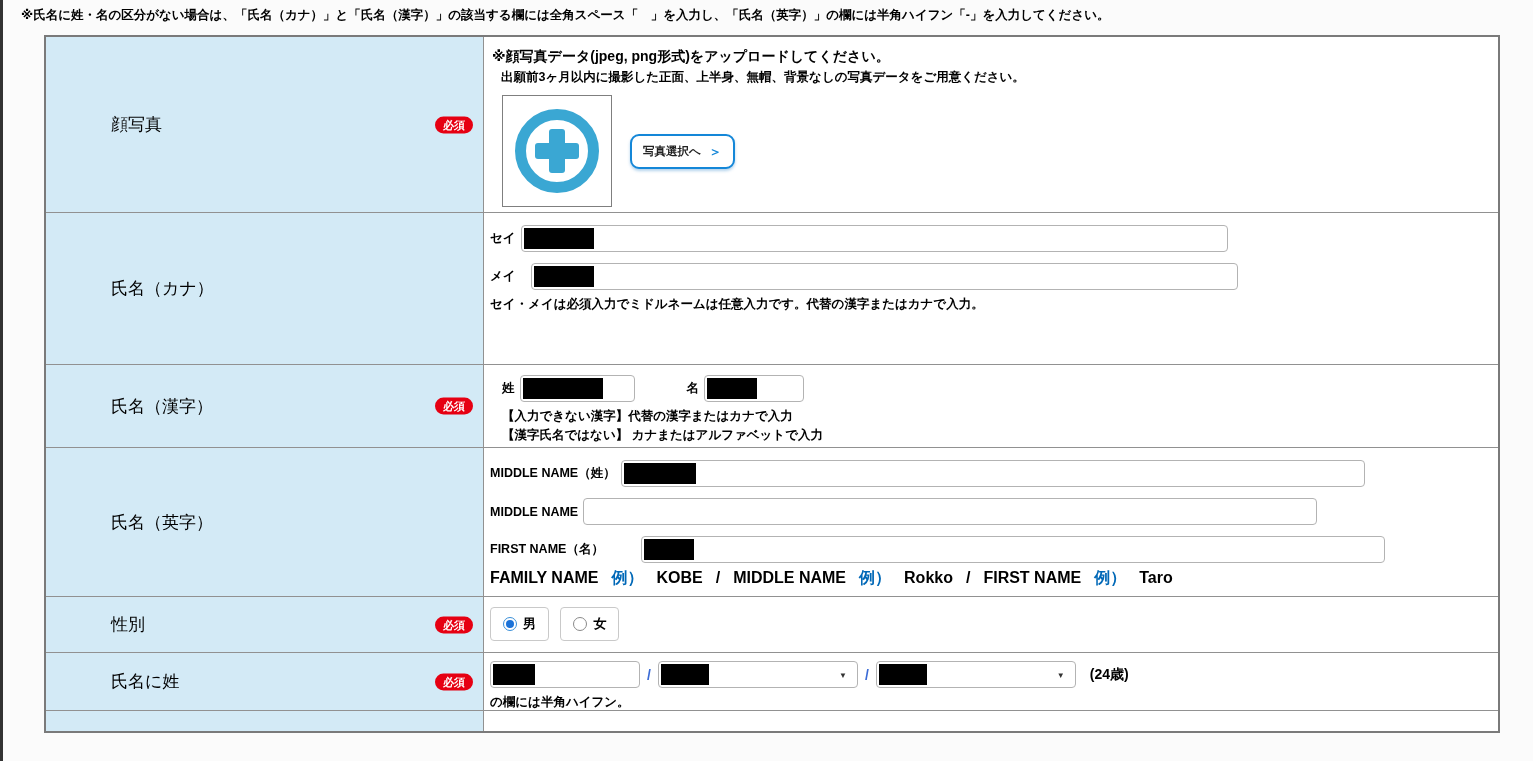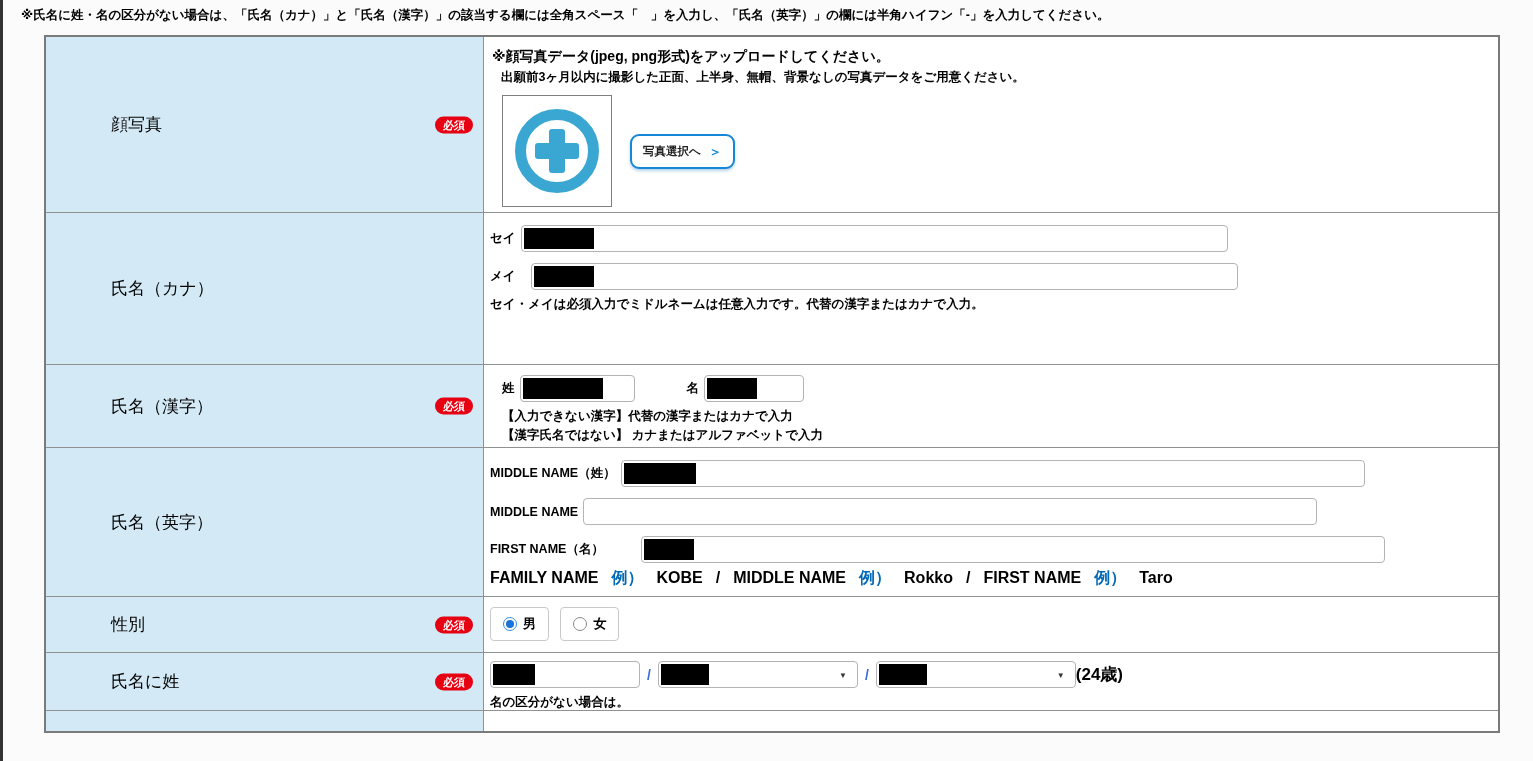--- a/index.html
+++ b/index.html
@@ -86,21 +86,21 @@
     position:relative;box-sizing:border-box;flex-shrink:0;}
   .radio.checked{border-color:#3a8fd8;}
   .radio.checked::after{content:'';position:absolute;left:2px;top:2px;right:2px;bottom:2px;
     border-radius:50%;background:#1b72d8;}
 
   
   .sel{width:200px;height:27px;border:1px solid #b3b3b3;border-radius:4px;background:#fff;
     position:relative;box-sizing:border-box;cursor:pointer;}
   .arrow{position:absolute;right:10px;top:50%;transform:translateY(-50%);font-size:8px;color:#333;}
   .slash{color:#3b6bd6;font-weight:bold;font-size:14px;margin:0 7px;}
-  .age{font-size:17px;font-weight:bold;}
+  .age{font-size:14px;font-weight:bold;margin-left:14px;}
   .w-year{width:150px;}
   .birth-note{margin-top:5px;}
 </style>
 </head>
 <body>
 
 <div class="edge-bar"></div>
 <div class="top-note">※氏名に姓・名の区分がない場合は、「氏名（カナ）」と「氏名（漢字）」の該当する欄には全角スペース「　」を入力し、「氏名（英字）」の欄には半角ハイフン「-」を入力してください。</div>
 
 <div class="formtable">
@@ -230,21 +230,21 @@
           <div class="redact" style="width:48px;"></div>
           <span class="arrow">▼</span>
         </div>
         <span class="slash">/</span>
         <div class="sel">
           <div class="redact" style="width:48px;"></div>
           <span class="arrow">▼</span>
         </div>
         <span class="age">(24歳)</span>
       </div>
-      <div class="note birth-note">名の区分がない場合は。</div>
+      <div class="note birth-note">の欄には半角ハイフン。</div>
     </div>
   </div>
 
   <div class="row r-partial">
     <div class="cell-label"></div>
     <div class="cell-input"></div>
   </div>
 
 </div>
 

